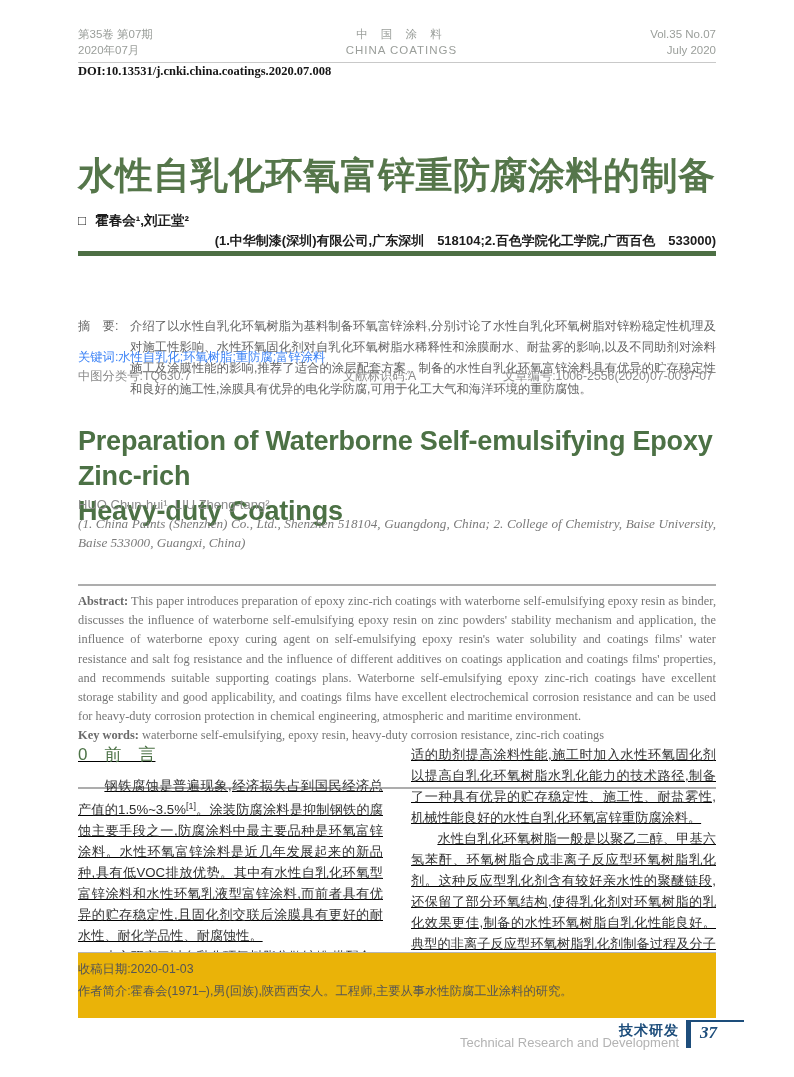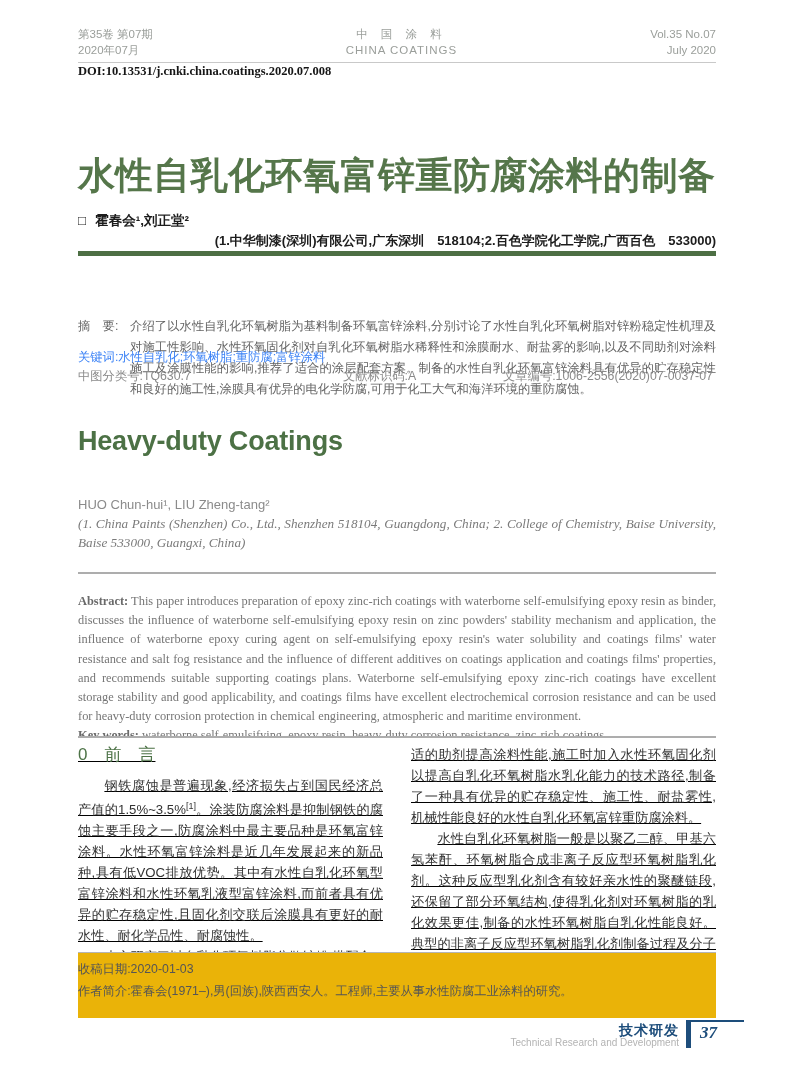--- a/index.html
+++ b/index.html
@@ -39,22 +39,22 @@
   .class-row .c1 { width:265px; } .class-row .c2 { width:160px; } .class-row .c3 { flex:1; }
 
   
   .title-en { top:424px; color:#4c7145; font-weight:bold; font-size:27px;
     line-height:35px; letter-spacing:-0.2px; }
   .authors-en { top:497px; color:#8b8b8b; font-size:13px; }
   .affil-en { top:515px; color:#7a7a7a; font-size:13.2px; line-height:18.5px;
     font-family:"Liberation Serif", serif; font-style:italic; text-align:justify; }
 
   
-  .abs-en-box { top:572px; height:166px; border-top:2px solid #adadad;
-    border-bottom:2px solid #adadad; padding-top:18px; overflow:hidden; box-sizing:border-box; }
+  .abs-en-box { top:584px; height:205px; border-top:2px solid #adadad;
+    border-bottom:2px solid #adadad; padding-top:6px; overflow:hidden; box-sizing:border-box; }
   .abs-en { font-family:"Liberation Serif", serif; color:#757575; font-size:12.4px;
     line-height:19.2px; text-align:justify; }
   .abs-en .blabel { font-weight:bold; color:#6a6a6a; }
 
   
   .body-cols { top:744px; height:212px; display:flex; overflow:hidden;text-decoration:underline; }
   .col { width:305px; color:#333333; font-size:13.2px; line-height:21px; text-align:justify; }
   .col-l { margin-right:28px; }
   .sec-head { color:#4d7347; font-size:17px; line-height:22px; margin:0 0 9px 0; font-weight:500; }
   .col p { margin:0; text-indent:2em; }
@@ -63,21 +63,21 @@
 
   
   .footnote { top:952px; background:#eab308; border-top:1px solid #b5b5b5;
     padding-top:5px; color:#555555; font-size:12.3px; line-height:22px; height:60px; }
 
   
   .footer { position:absolute; top:1020px; right:50px; display:flex;
     align-items:flex-start; background:#ffffff; }
   .footer-labels { text-align:right; margin-right:7px; margin-top:3px; }
   .footer-cn { color:#1d4d7b; font-weight:bold; font-size:14px; letter-spacing:1px; line-height:15px; }
-  .footer-en { color:#b3b3b3; font-size:10px; line-height:10px;text-align:center; }
+  .footer-en { color:#b3b3b3; font-size:13px; line-height:10px;text-align:center; }
   .page-num-box { border-left:5px solid #1d4d7b; border-top:2px solid #1d4d7b;
     width:44px; padding:1px 0 5px 9px; color:#1d4d7b;
     font-family:"Liberation Serif", serif; font-style:italic; font-weight:bold; font-size:17px; }
 </style>
 </head>
 <body>
 
 <div class="page">
 
   <div class="abs-block header">
@@ -114,20 +114,21 @@
 
   <div class="abs-block kw-cn">关键词:水性自乳化;环氧树脂;重防腐;富锌涂料</div>
 
   <div class="abs-block class-row">
     <div class="c1">中图分类号:TQ630.7</div>
     <div class="c2">文献标识码:A</div>
     <div class="c3">文章编号:1006-2556(2020)07-0037-07</div>
   </div>
 
   <div class="abs-block title-en">
+    <div>Preparation of Waterborne Self-emulsifying Epoxy Zinc-rich</div>
     <div>Heavy-duty Coatings</div>
   </div>
 
   <div class="abs-block authors-en">HUO Chun-hui¹, LIU Zheng-tang²</div>
 
   <div class="abs-block affil-en">(1. China Paints (Shenzhen) Co., Ltd., Shenzhen 518104, Guangdong, China; 2. College of Chemistry, Baise University, Baise 533000, Guangxi, China)</div>
 
   <div class="abs-block abs-en-box">
     <div class="abs-en">
       <span class="blabel">Abstract:</span><span> This paper introduces preparation of epoxy zinc-rich coatings with waterborne self-emulsifying epoxy resin as binder, discusses the influence of waterborne self-emulsifying epoxy resin on zinc powders' stability mechanism and application, the influence of waterborne epoxy curing agent on self-emulsifying epoxy resin's water solubility and coatings films' water resistance and salt fog resistance and the influence of different additives on coatings application and coatings films' properties, and recommends suitable supporting coatings plans. Waterborne self-emulsifying epoxy zinc-rich coatings have excellent storage stability and good applicability, and coatings films have excellent electrochemical corrosion resistance and can be used for heavy-duty corrosion protection in chemical engineering, atmospheric and maritime environment.</span>

